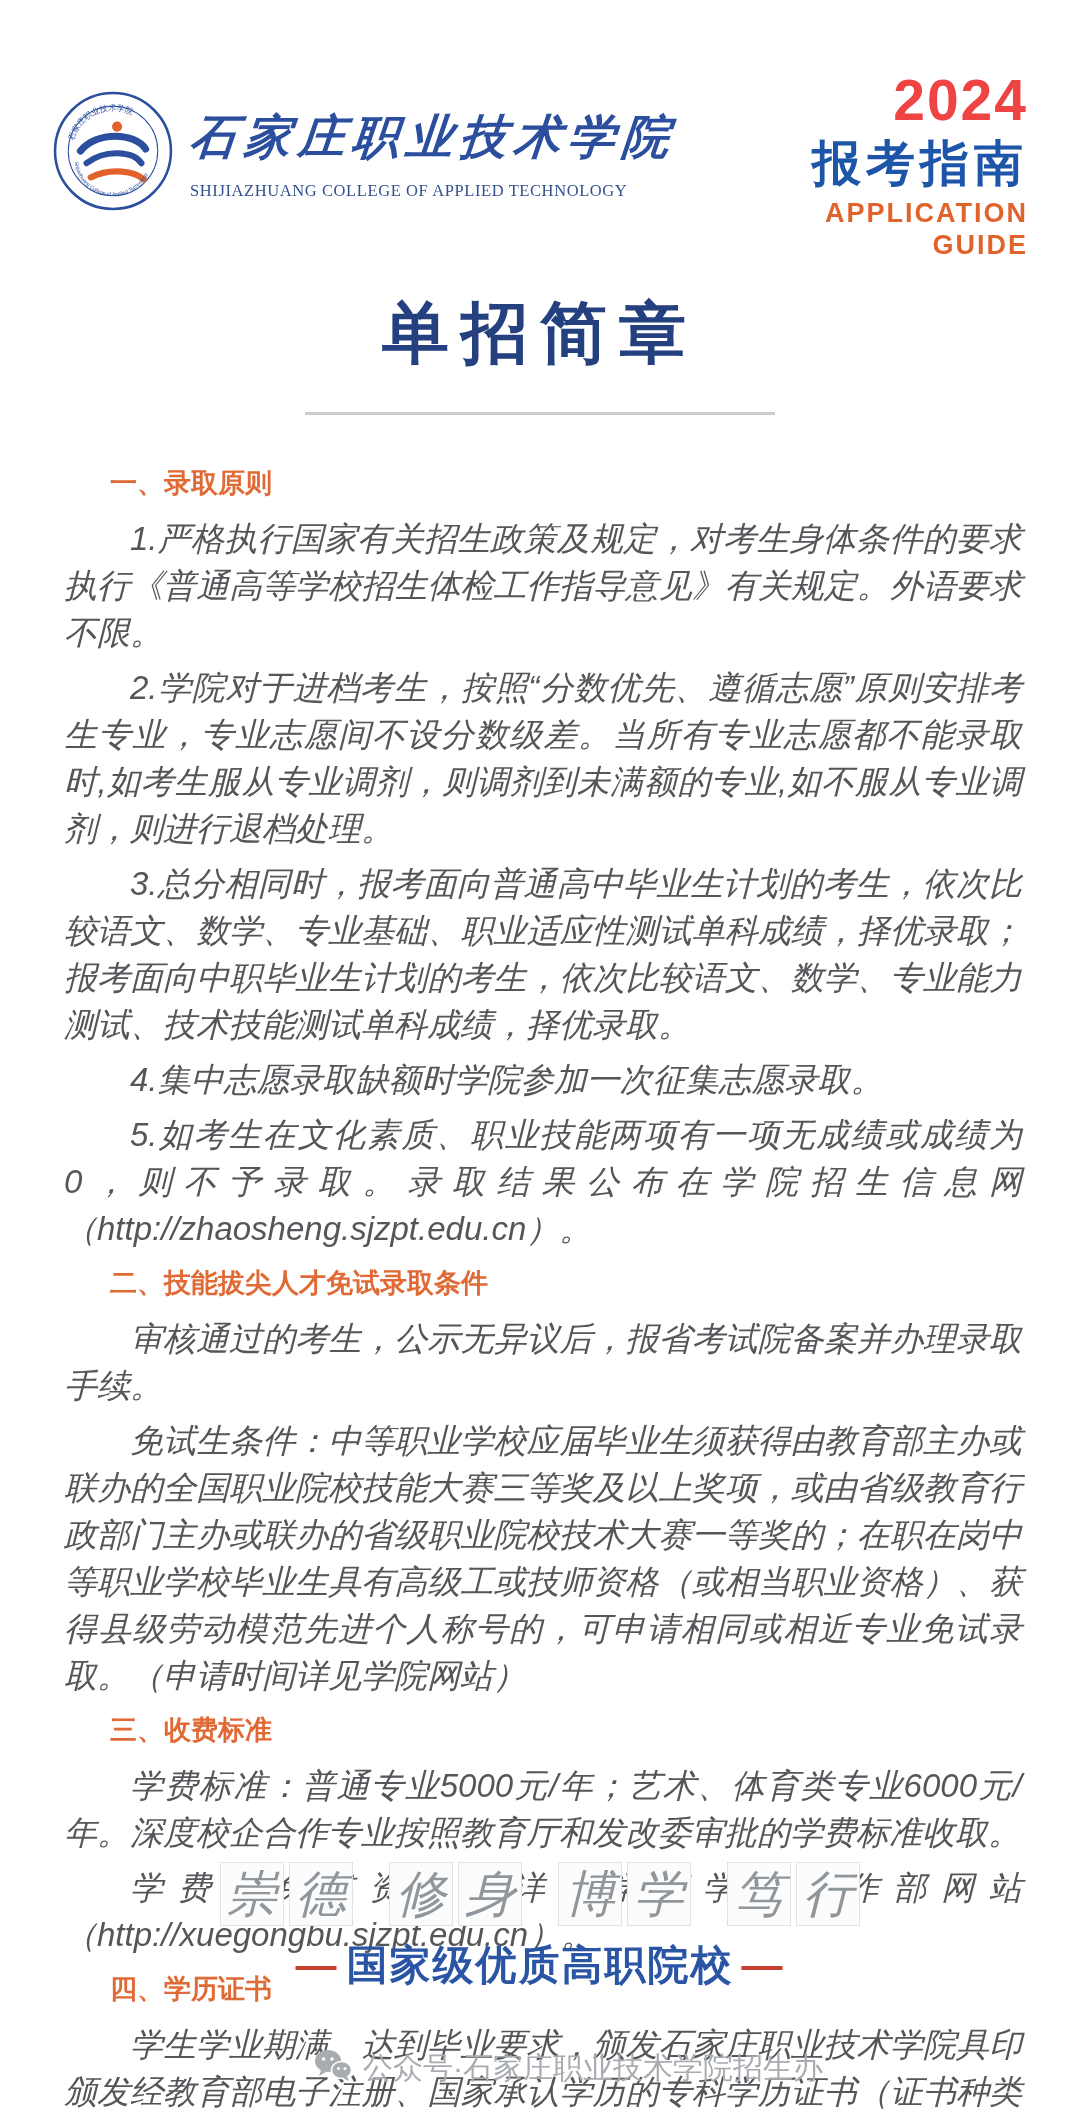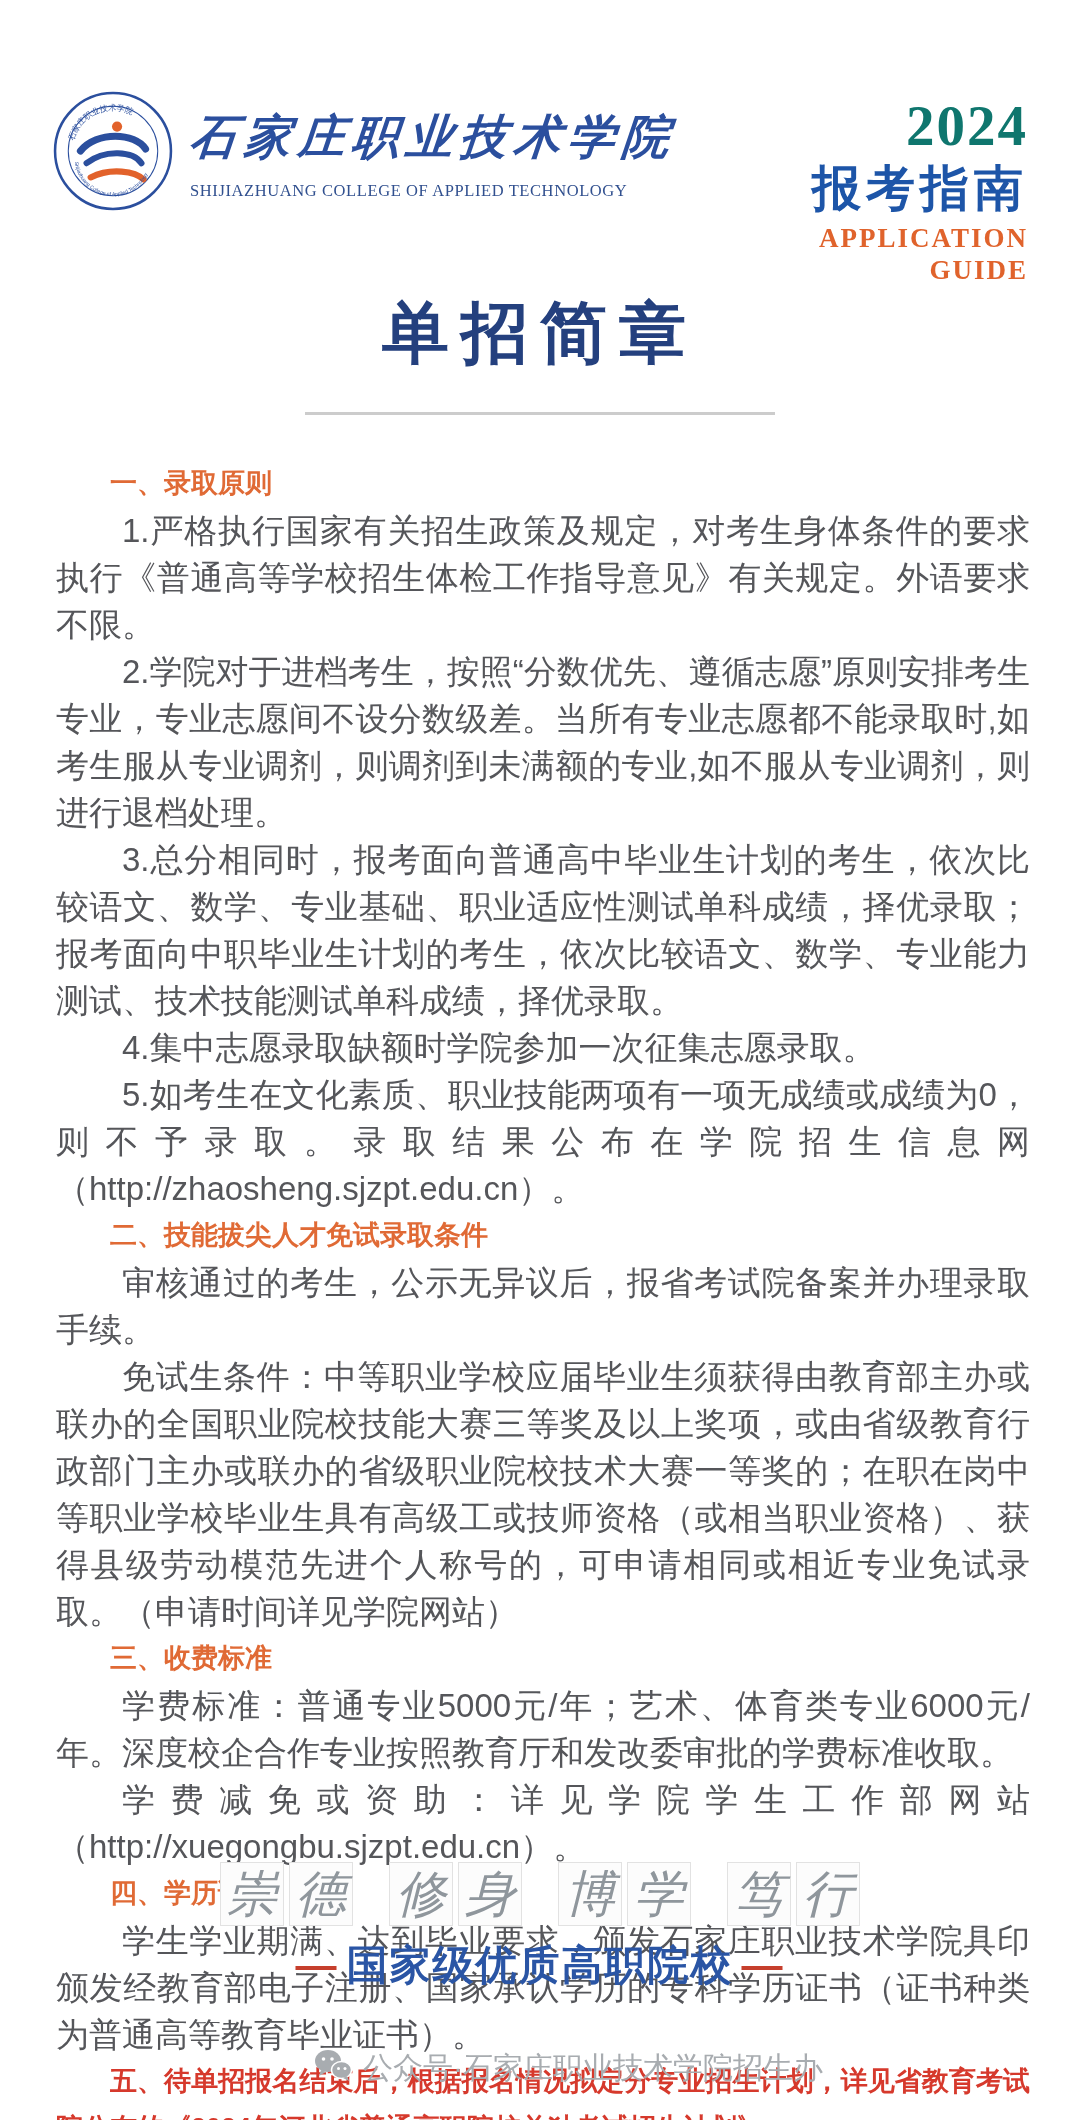--- a/index.html
+++ b/index.html
@@ -6,34 +6,34 @@
   body{background:#ffffff;font-family:"Liberation Sans", sans-serif;}
   .page{position:relative;width:1080px;height:2120px;background:#ffffff;overflow:hidden;margin:0 auto;}
 
   
   .header{position:absolute;top:72px;left:52px;right:52px;display:flex;justify-content:space-between;align-items:flex-start;}
   .brand{display:flex;align-items:center;gap:16px;margin-top:18px;}
   .brand-text{display:flex;flex-direction:column;}
   .cn-name{font-family:"DejaVu Serif", serif;font-style:italic;font-weight:bold;color:#2b4f9e;font-size:47px;letter-spacing:7px;transform:skewX(-5deg);white-space:nowrap;}
   .en-name{font-family:"Liberation Serif", serif;color:#31508f;font-size:16.5px;letter-spacing:0.6px;margin-top:12px;white-space:nowrap;}
   .guide{text-align:right;line-height:1;}
-  .year{color:#0f766e;font-size:57px;font-weight:800;letter-spacing:2px;font-family:Liberation Serif, serif;margin-top:25px;}
+  .year{color:#ef4444;font-size:57px;font-weight:800;letter-spacing:2px;font-family:Liberation Sans, sans-serif;}
   .guide-cn{color:#1d55a8;font-size:49px;font-weight:800;letter-spacing:5px;margin-top:10px;white-space:nowrap;}
-  .guide-en{color:#e0632c;font-size:27px;font-weight:800;letter-spacing:2px;margin-top:10px;line-height:1.18;font-family:Liberation Serif, serif;}
+  .guide-en{color:#e0632c;font-size:27px;font-weight:800;letter-spacing:2px;margin-top:10px;line-height:1.18;}
 
   
   .title{position:absolute;top:288px;left:0;width:100%;text-align:center;margin:0;
          color:#24407e;font-size:67px;font-weight:800;letter-spacing:12px;}
   .title-rule{position:absolute;top:412px;left:50%;transform:translateX(-50%);width:470px;height:3px;background:#cccccc;}
 
   
   .sections{position:absolute;top:460px;left:56px;right:50px;color:#55565a;font-size:33px;line-height:47px;text-align:justify;}
   .sec-heading{margin:0 0 0 2em;font-size:27px;line-height:47px;font-weight:bold;color:#e06a35;text-align:left;}
   .sec-heading.red{margin:0;color:#d6392c;text-indent:2em;text-align:justify;}
-  .body-para{margin:0;text-indent:2em;}
+  .body-para{margin:8px;text-indent:2em;font-style:italic;}
 
   
   .motto{position:absolute;top:1862px;left:0;width:100%;display:flex;justify-content:center;gap:36px;}
   .motto-word{display:flex;gap:5px;}
   .motto-char{width:62px;height:62px;display:flex;align-items:center;justify-content:center;
               border:1px solid #e2e2e2;background:#fcfcfc;color:#8f969c;font-size:50px;
               font-family:"DejaVu Serif", serif;font-style:italic;}
 
   
   .slogan{position:absolute;top:1938px;left:0;width:100%;text-align:center;font-size:41px;font-weight:bold;letter-spacing:2px;}

